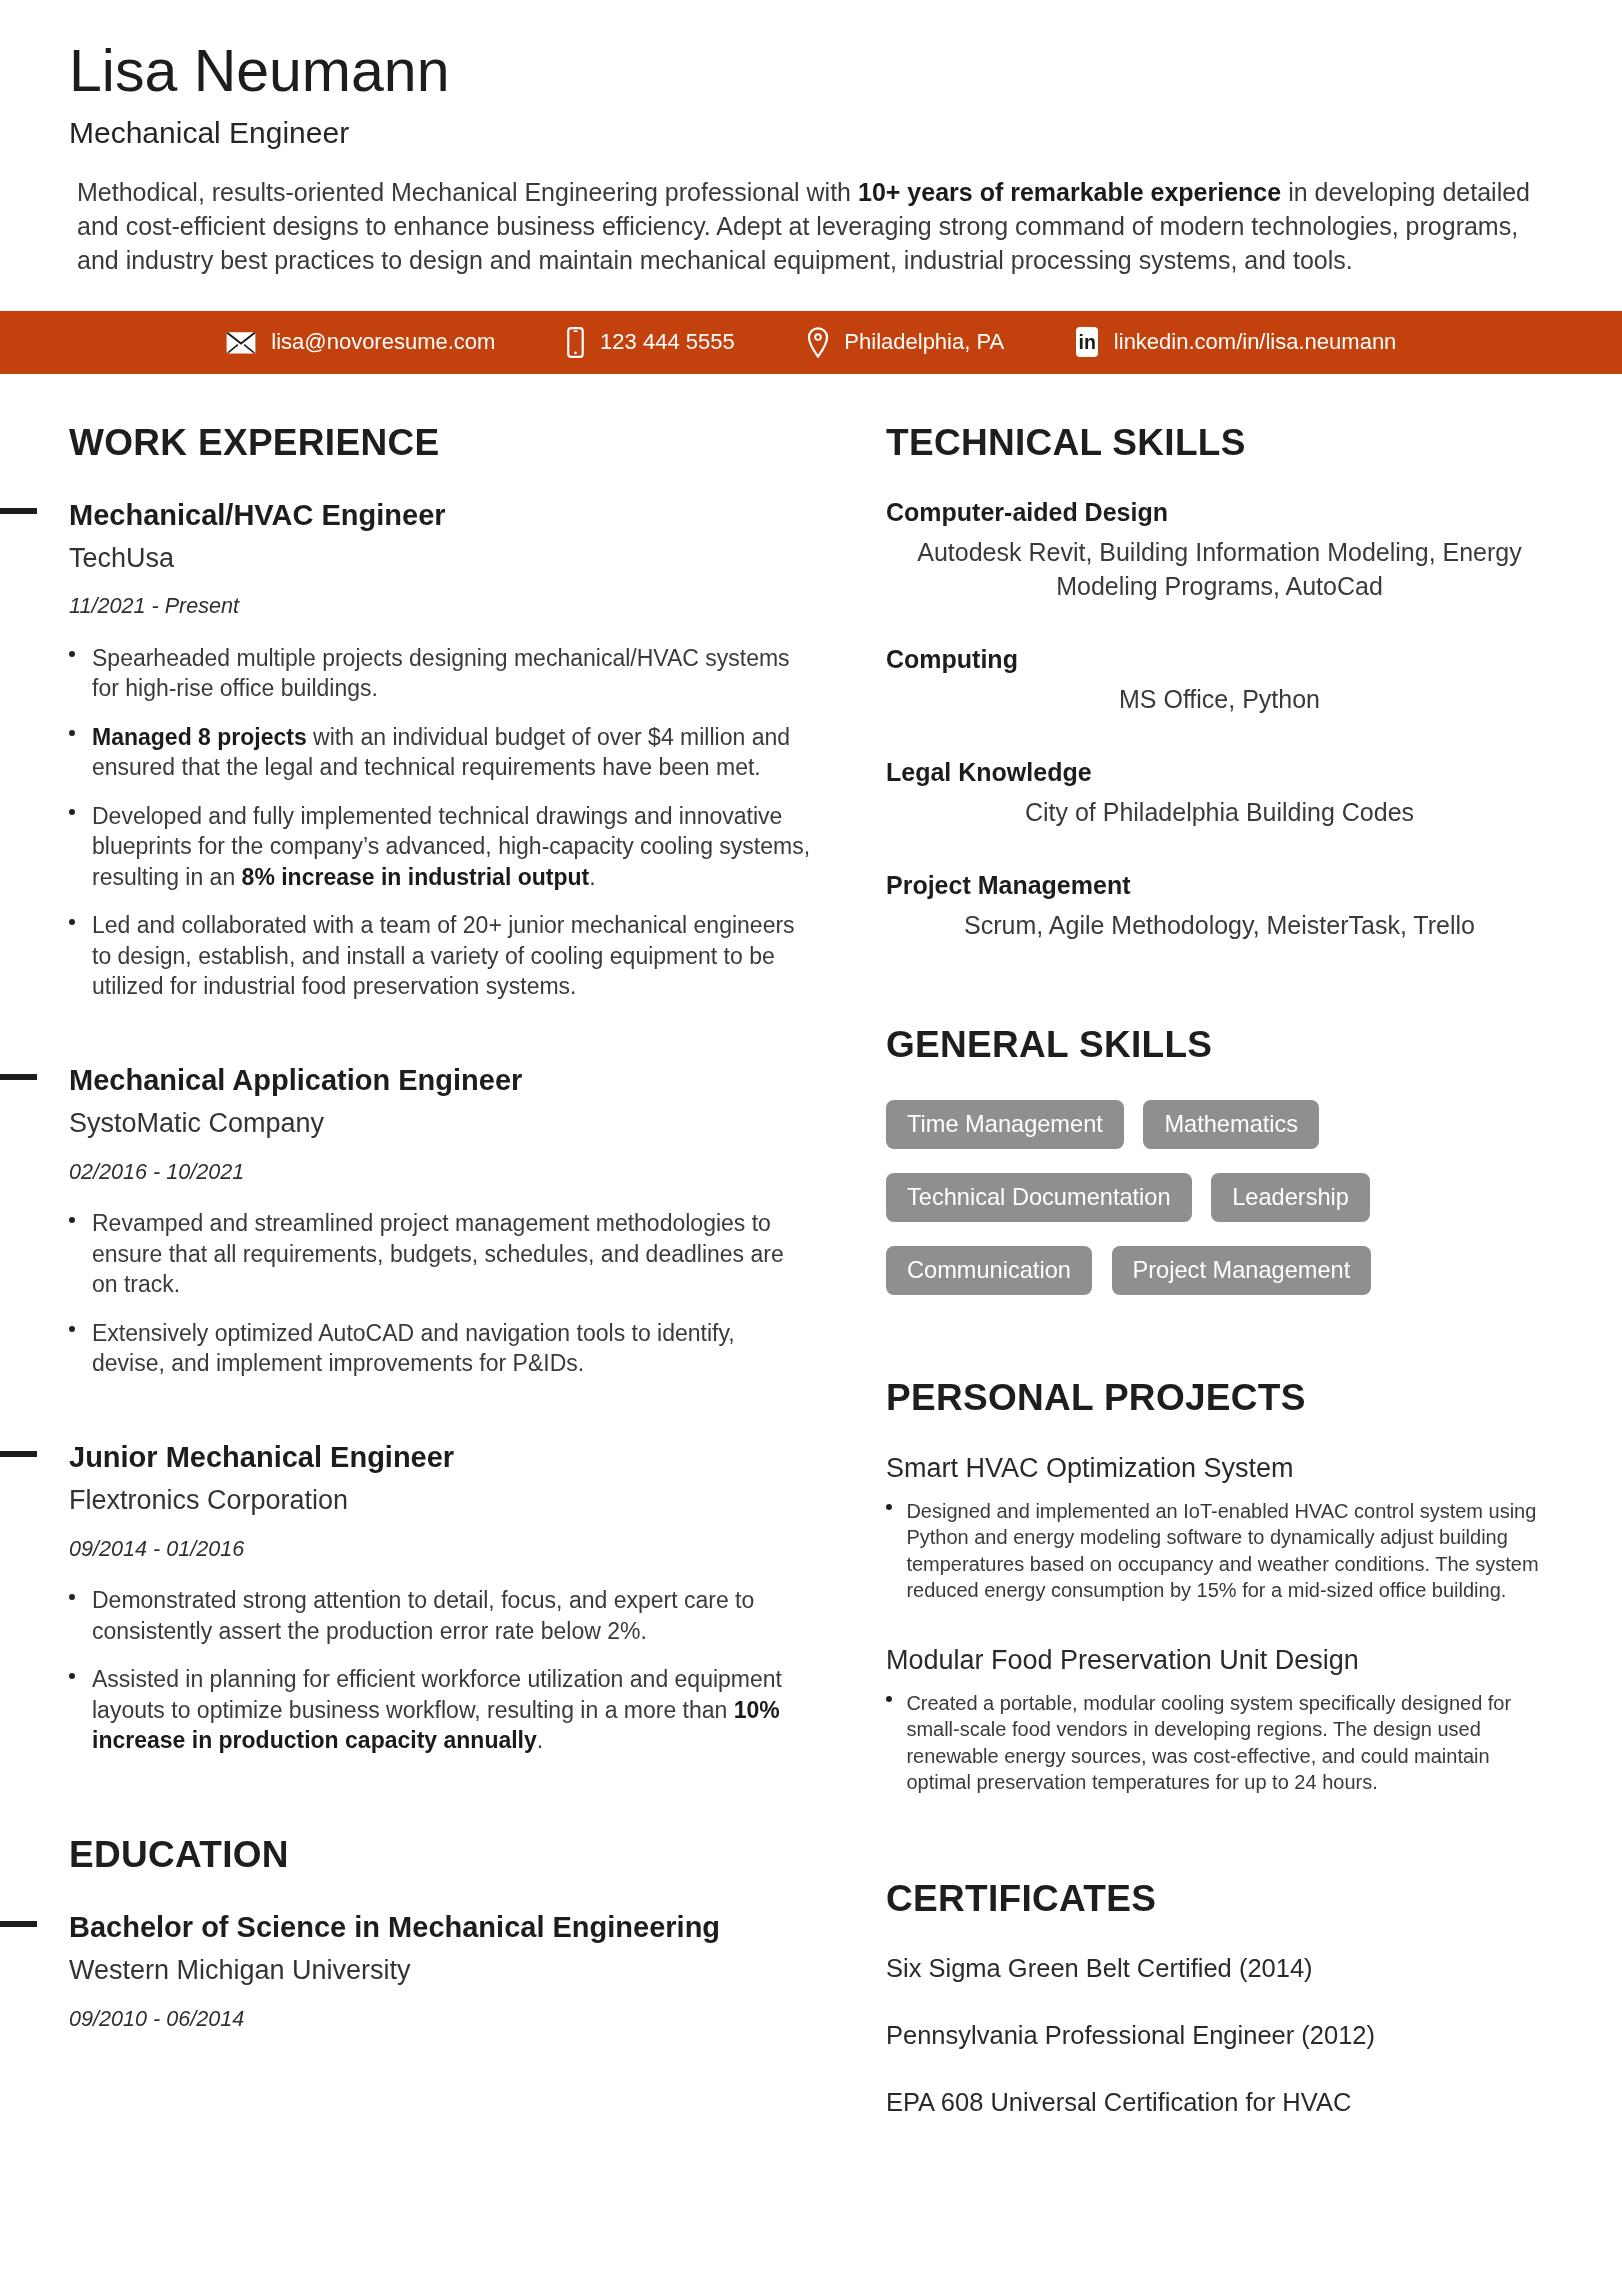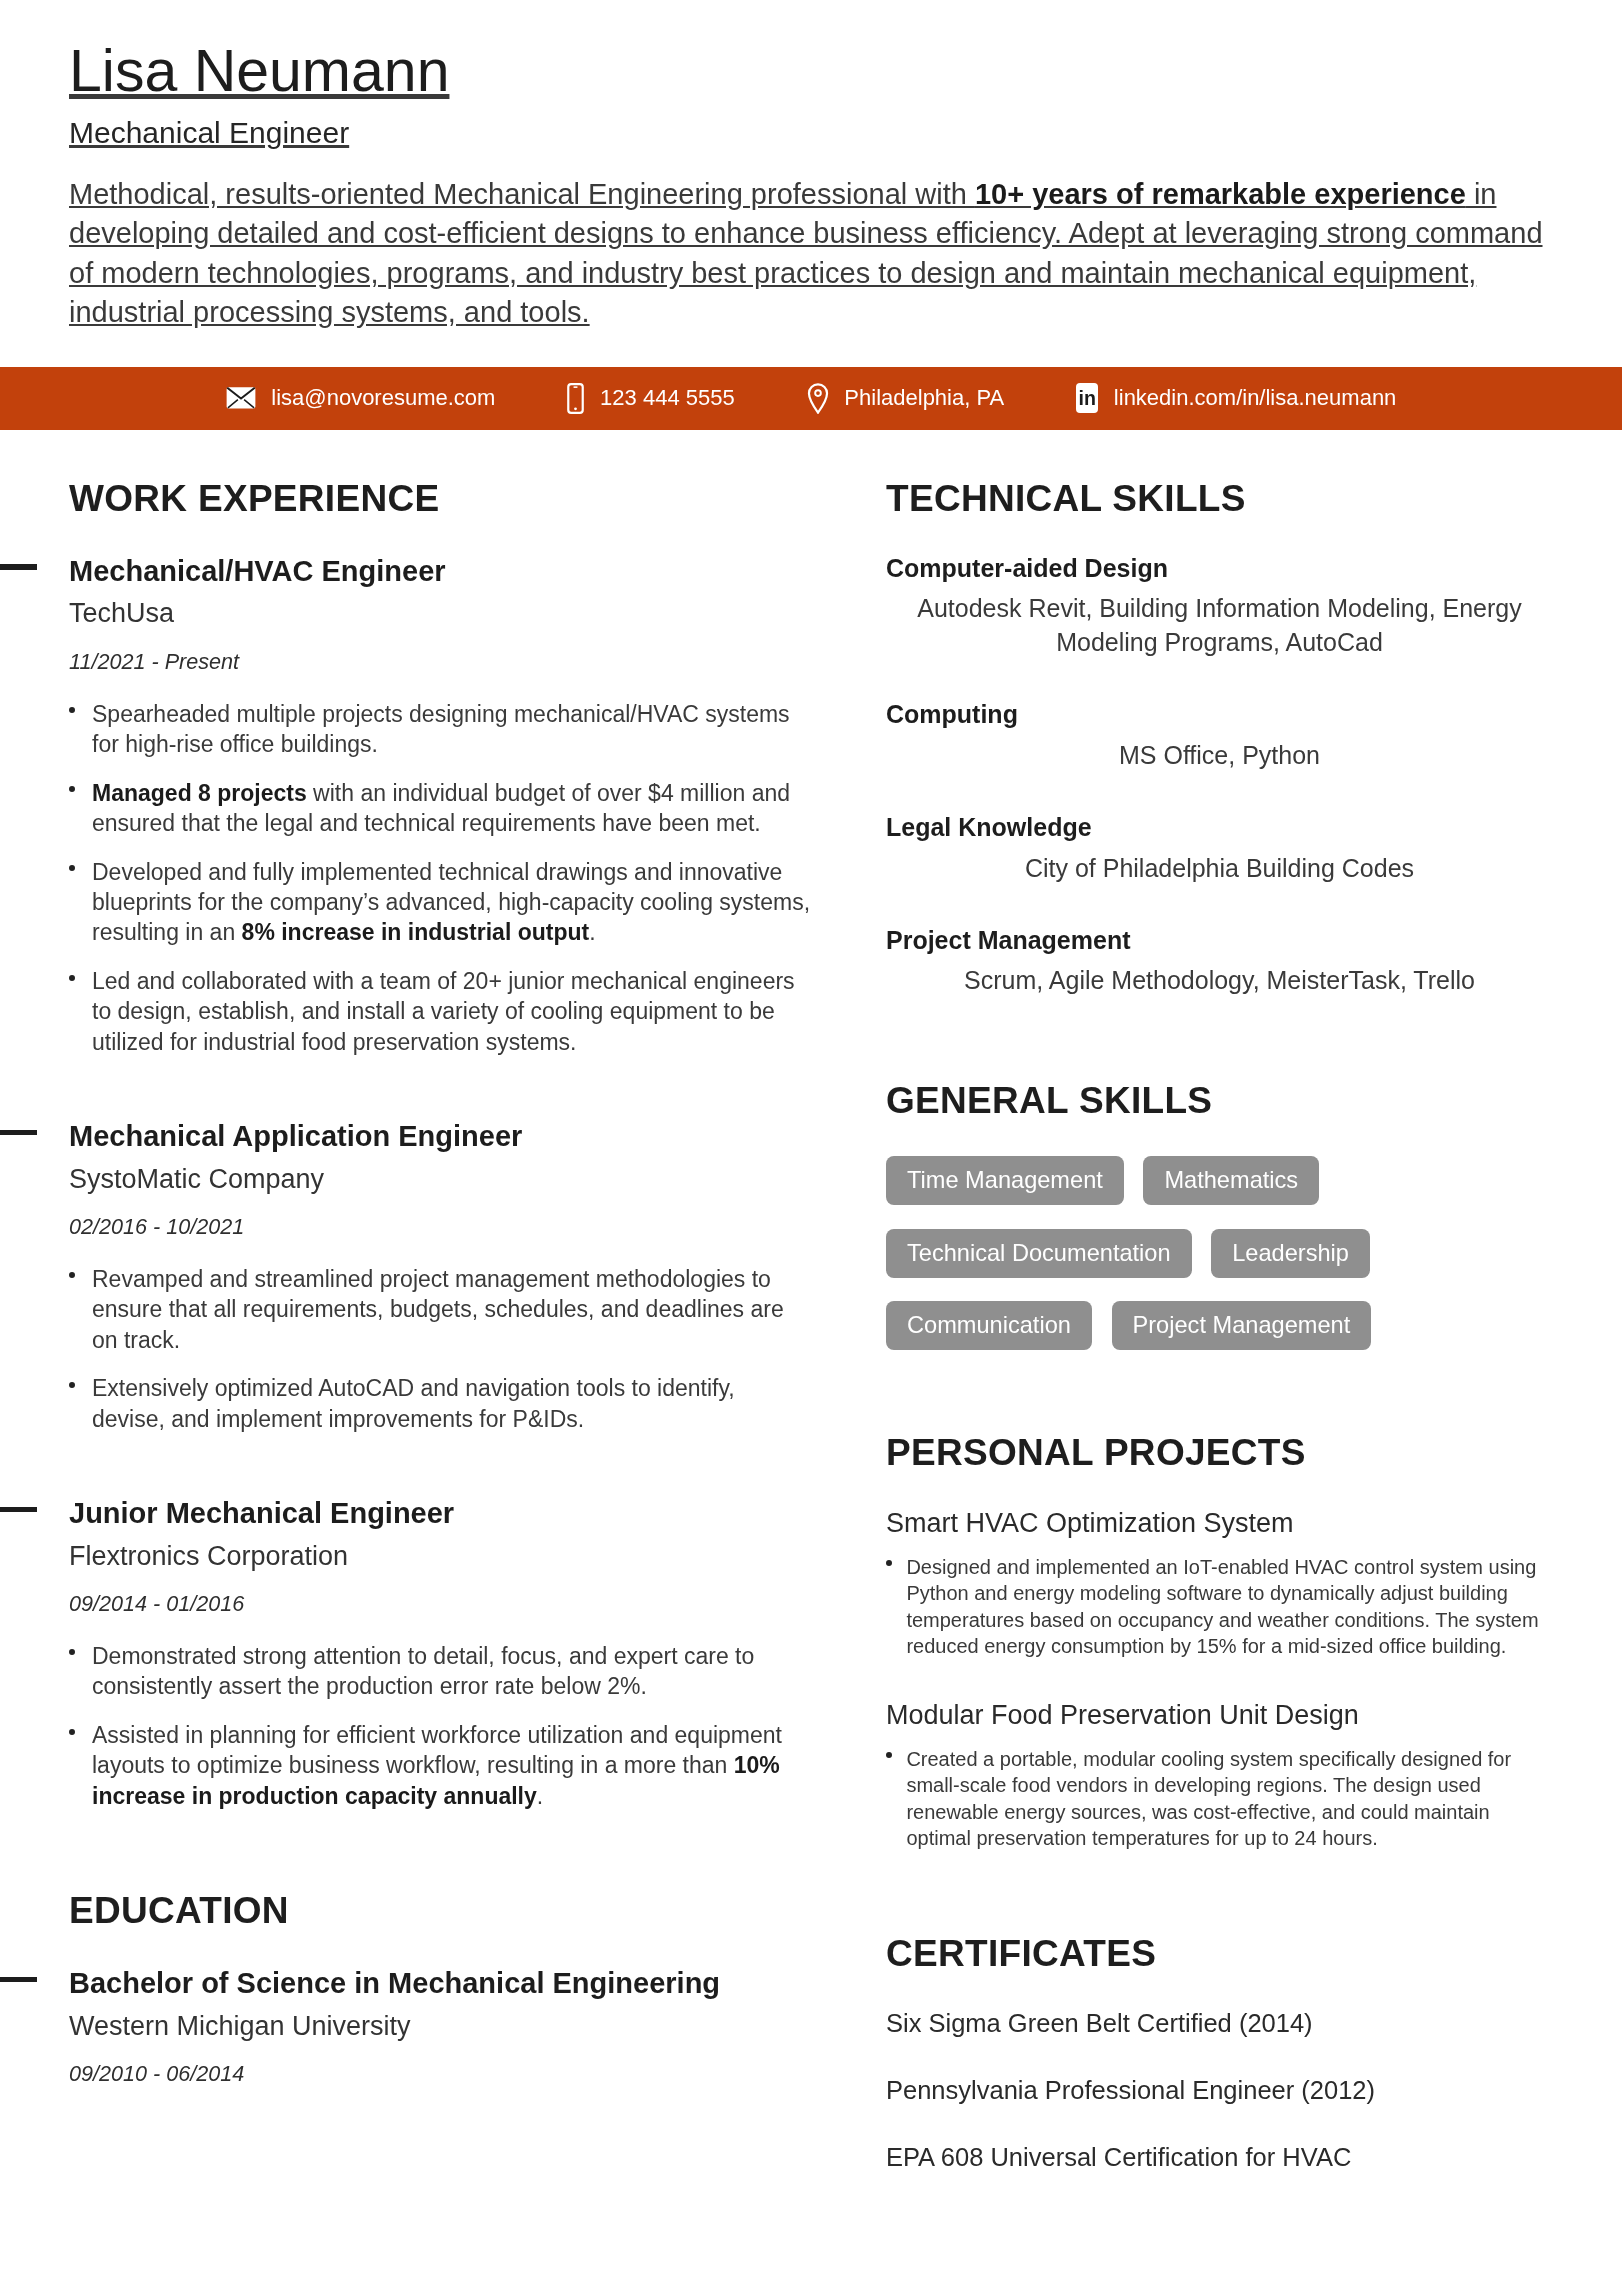--- a/index.html
+++ b/index.html
@@ -6,29 +6,29 @@
   html, body { margin: 0; padding: 0; }
   body {
     width: 1622px; height: 2295px;
     background: #ffffff;
     font-family: "Liberation Sans", sans-serif;
     color: #3a3a3a;
     overflow: hidden;
   }
 
   
-  .top { padding: 41px 68px 0 69px; text-decoration: underline; }
+  .top { padding: 41px 68px 0 69px; }
   .name {
     font-size: 59px; font-weight: 400; color: #1d1d1d;
     margin: 0 0 13px 0; line-height: 1.05;
   }
   .person-title { font-size: 30px; color: #262626; margin: 0 0 25px 0; }
   .summary {
-    font-size: 29px; line-height: 1.36; color: #3a3a3a;
-    margin: 0; max-width: 1505px;
+    font-size: 25px; line-height: 1.36; color: #3a3a3a;
+    margin: 8px; max-width: 1505px;
   }
   .summary b { color: #1b1b1b; }
 
   
   .contact-bar {
     margin-top: 34px;
     background: #c2410c;
     height: 63px;
     display: flex; align-items: center; justify-content: center;
     gap: 72px;

